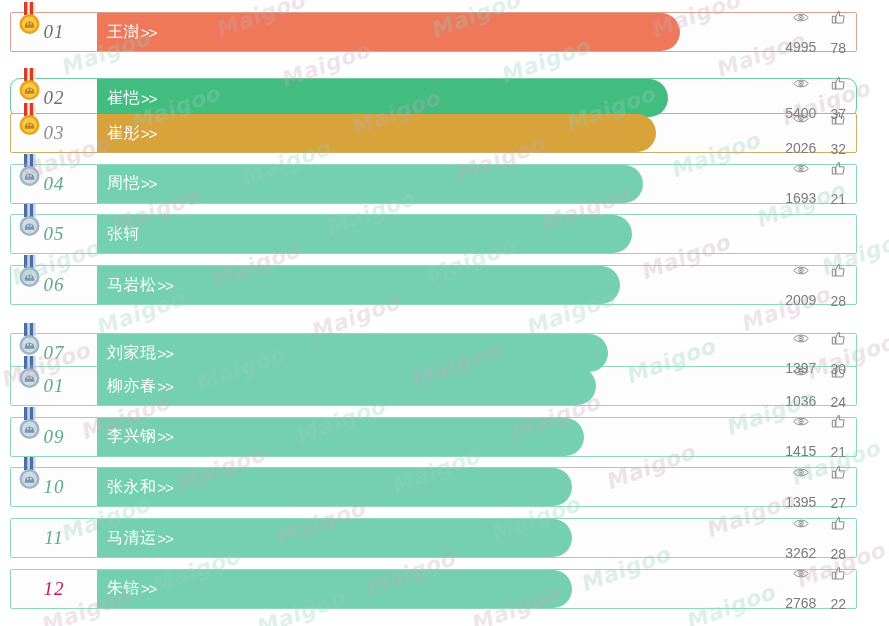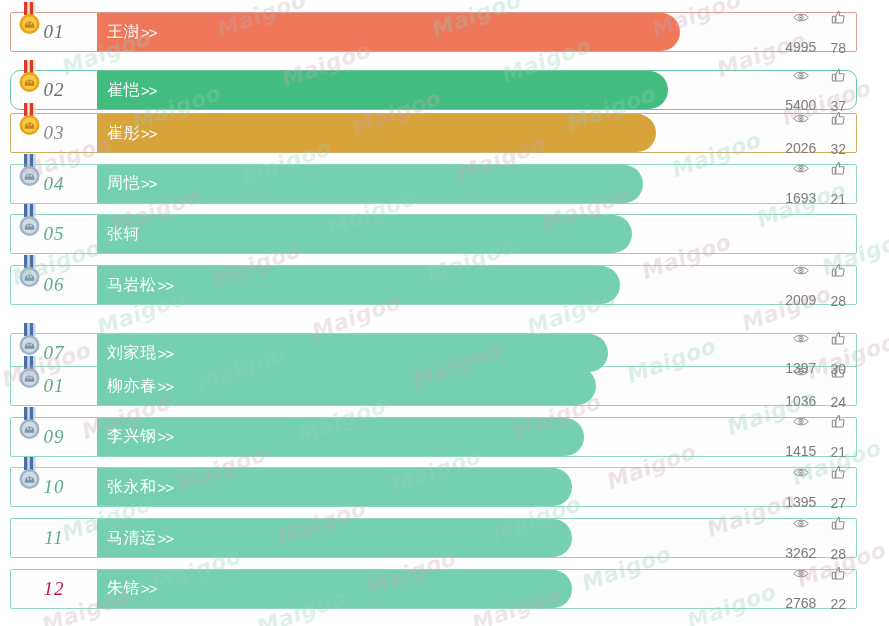--- a/index.html
+++ b/index.html
@@ -236,21 +236,21 @@
             <rect x="12.6" y="0" width="2.2" height="13" fill="#F2E8C9"></rect>
             <rect x="14.8" y="0" width="3.6" height="13" fill="#D93A2B"></rect>
             <rect x="18.4" y="0" width="2.2" height="13" fill="#F2E8C9"></rect>
             <circle cx="14.5" cy="22" r="10" fill="#E8A317"></circle>
             <circle cx="14.5" cy="22" r="7.4" fill="#F7C948"></circle>
             <path d="M9.6 25.8 q0-6.4 4.9-6.4 q4.9 0 4.9 6.4 z" fill="#C8821A"></path>
             <rect x="12.2" y="20.4" width="1.6" height="2.4" rx="0.6" fill="#F7C948"></rect>
             <rect x="15.2" y="20.4" width="1.6" height="2.4" rx="0.6" fill="#F7C948"></rect>
           </svg></div>
       </div>
-      <div class="row" style="top: 70px; border-color: rgb(111, 199, 156); border-radius: 10px;">
+      <div class="row" style="top: 78px; border-color: rgb(111, 199, 156); border-radius: 10px;">
         <div class="bar" style="width: 571px; background: rgb(67, 188, 127);"></div>
         <div class="rank" style="color: rgb(110, 110, 110);">02</div>
         <a class="name">
           <span>崔恺</span>
           <span class="arrows">&gt;&gt;</span>
         </a>
         <div class="stats">
           <div class="stat">
             <span>
               <svg width="16" height="13" viewBox="0 0 18 13">

